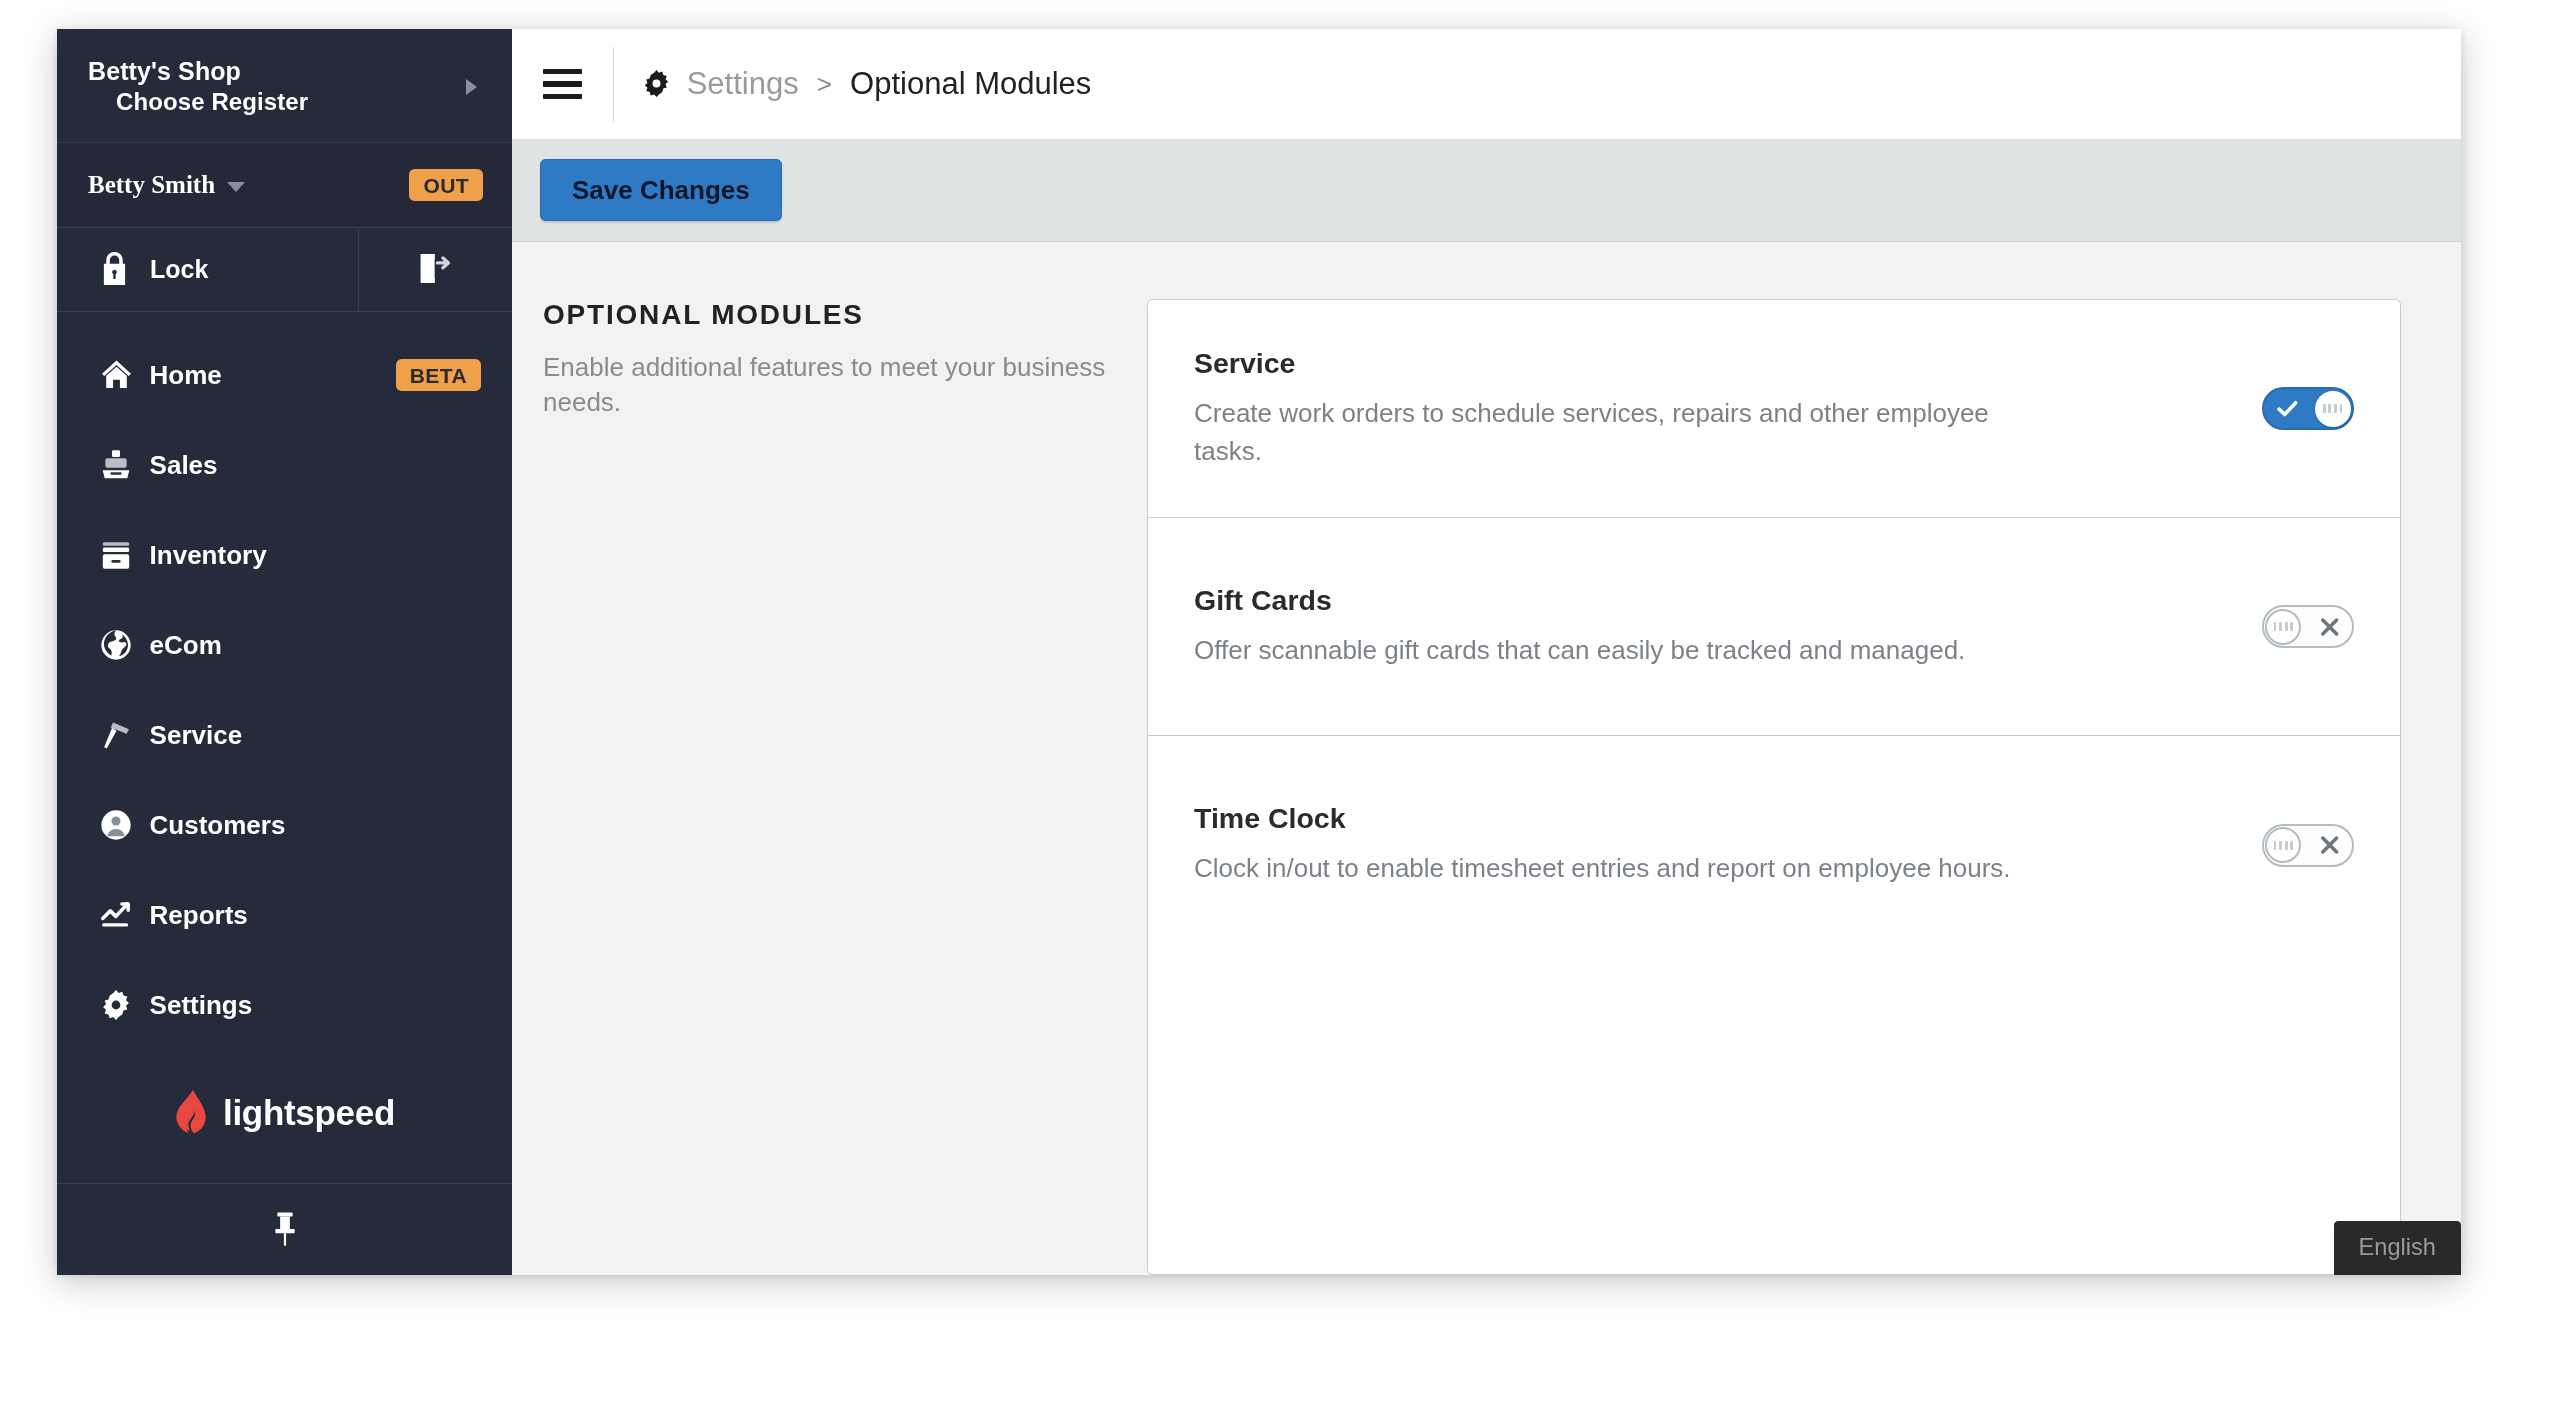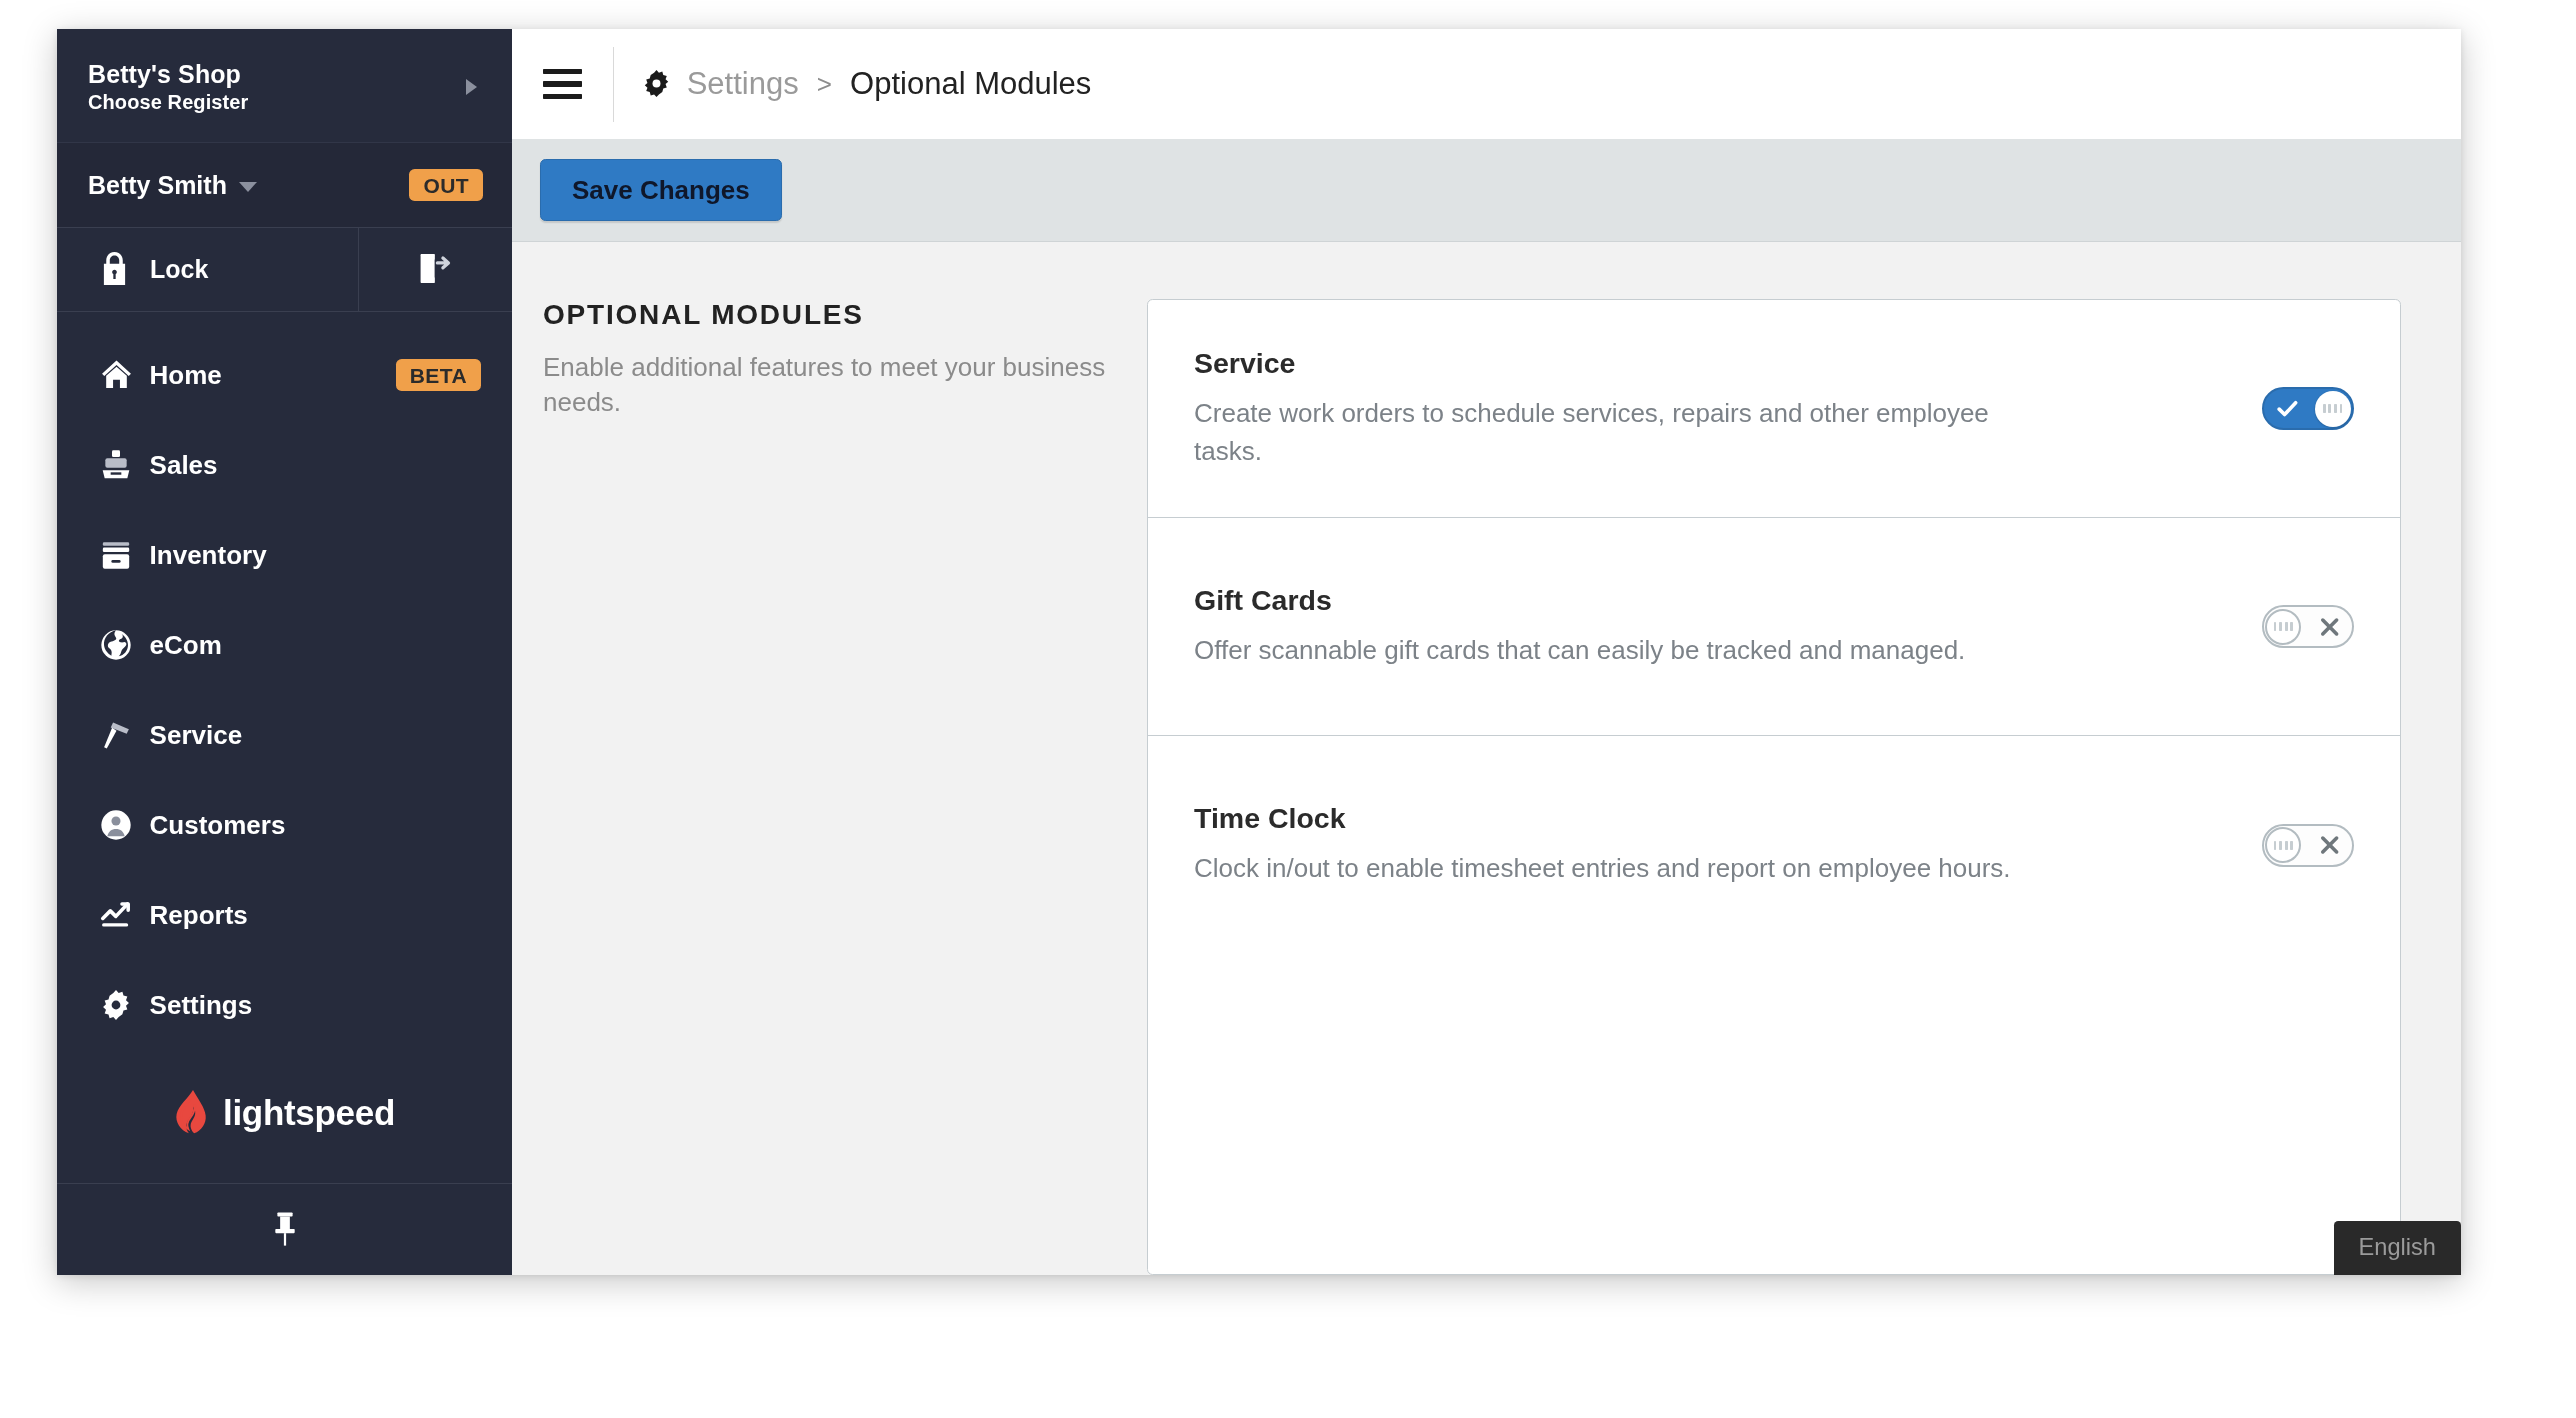--- a/index.html
+++ b/index.html
@@ -29,37 +29,37 @@
     flex: 0 0 455px;
     position: relative;
   }
   .shop-block {
     padding: 23.6px 28px 21px 31px;
     display: flex; align-items: center; justify-content: space-between;
     min-height: 113px;
   }
   .shop-names { color: #ffffff; line-height: 1.28; }
   .shop-name { font-size: 25px; font-weight: bold; letter-spacing: 0.1px; }
-  .shop-register { font-size: 20px; font-weight: bold; letter-spacing: 0.1px; }
+  .shop-register { font-size: 24px; font-weight: bold; letter-spacing: 0.1px; margin-left: 28px; }
   .caret-right {
     width: 0; height: 0;
     border-left: 11.8px solid #8b909e;
     border-top: 8.3px solid transparent;
     border-bottom: 8.3px solid transparent;
     margin-right: 7px;
   }
 
   .user-row {
     height: 85px;
     background: #242838;
     border-top: 1.4px solid #313648;
     display: flex; align-items: center; justify-content: space-between;
     padding: 0 29px 0 31px;
   }
-  .user-left { display: flex; align-items: center; gap: 12px; }
+  .user-left { display: flex; align-items: center; gap: 12px; font-family: Liberation Serif, serif; }
   .user-name { color: #ffffff; font-size: 25px; font-weight: bold; }
   .caret-down {
     width: 0; height: 0;
     border-top: 10.4px solid #8b909e;
     border-left: 9px solid transparent;
     border-right: 9px solid transparent;
     margin-top: 4.2px;
   }
   .badge {
     background: #f0a04a; color: #2b2b2b;

